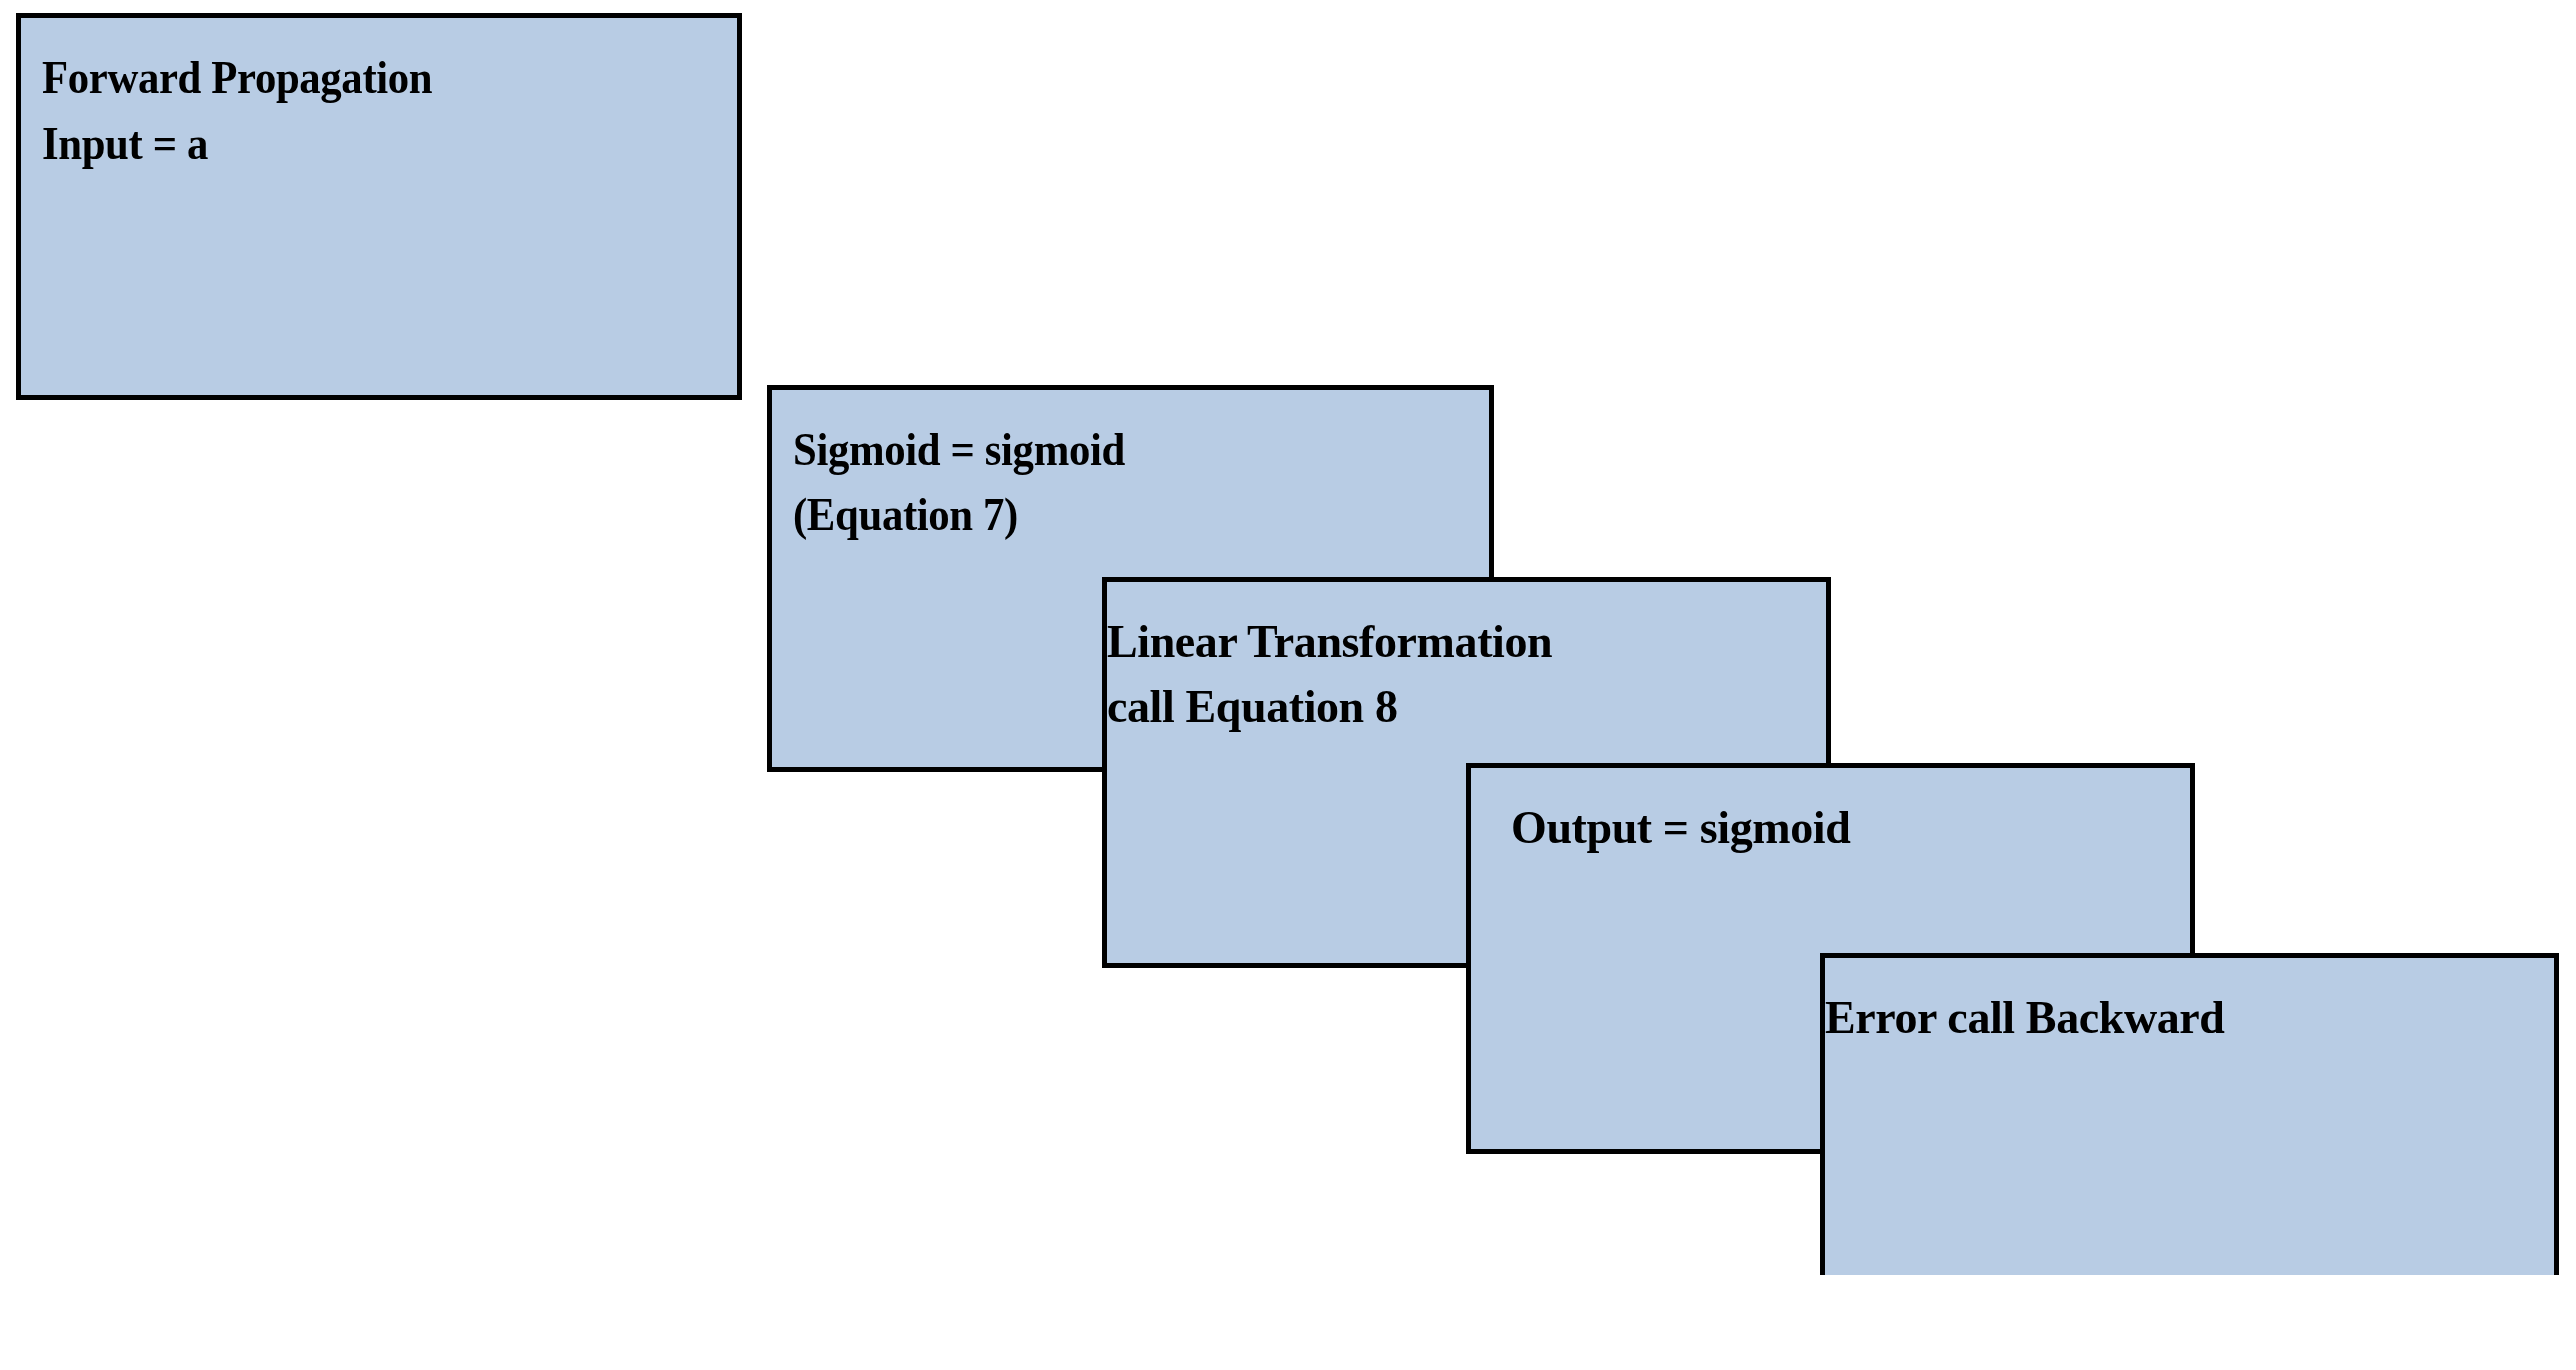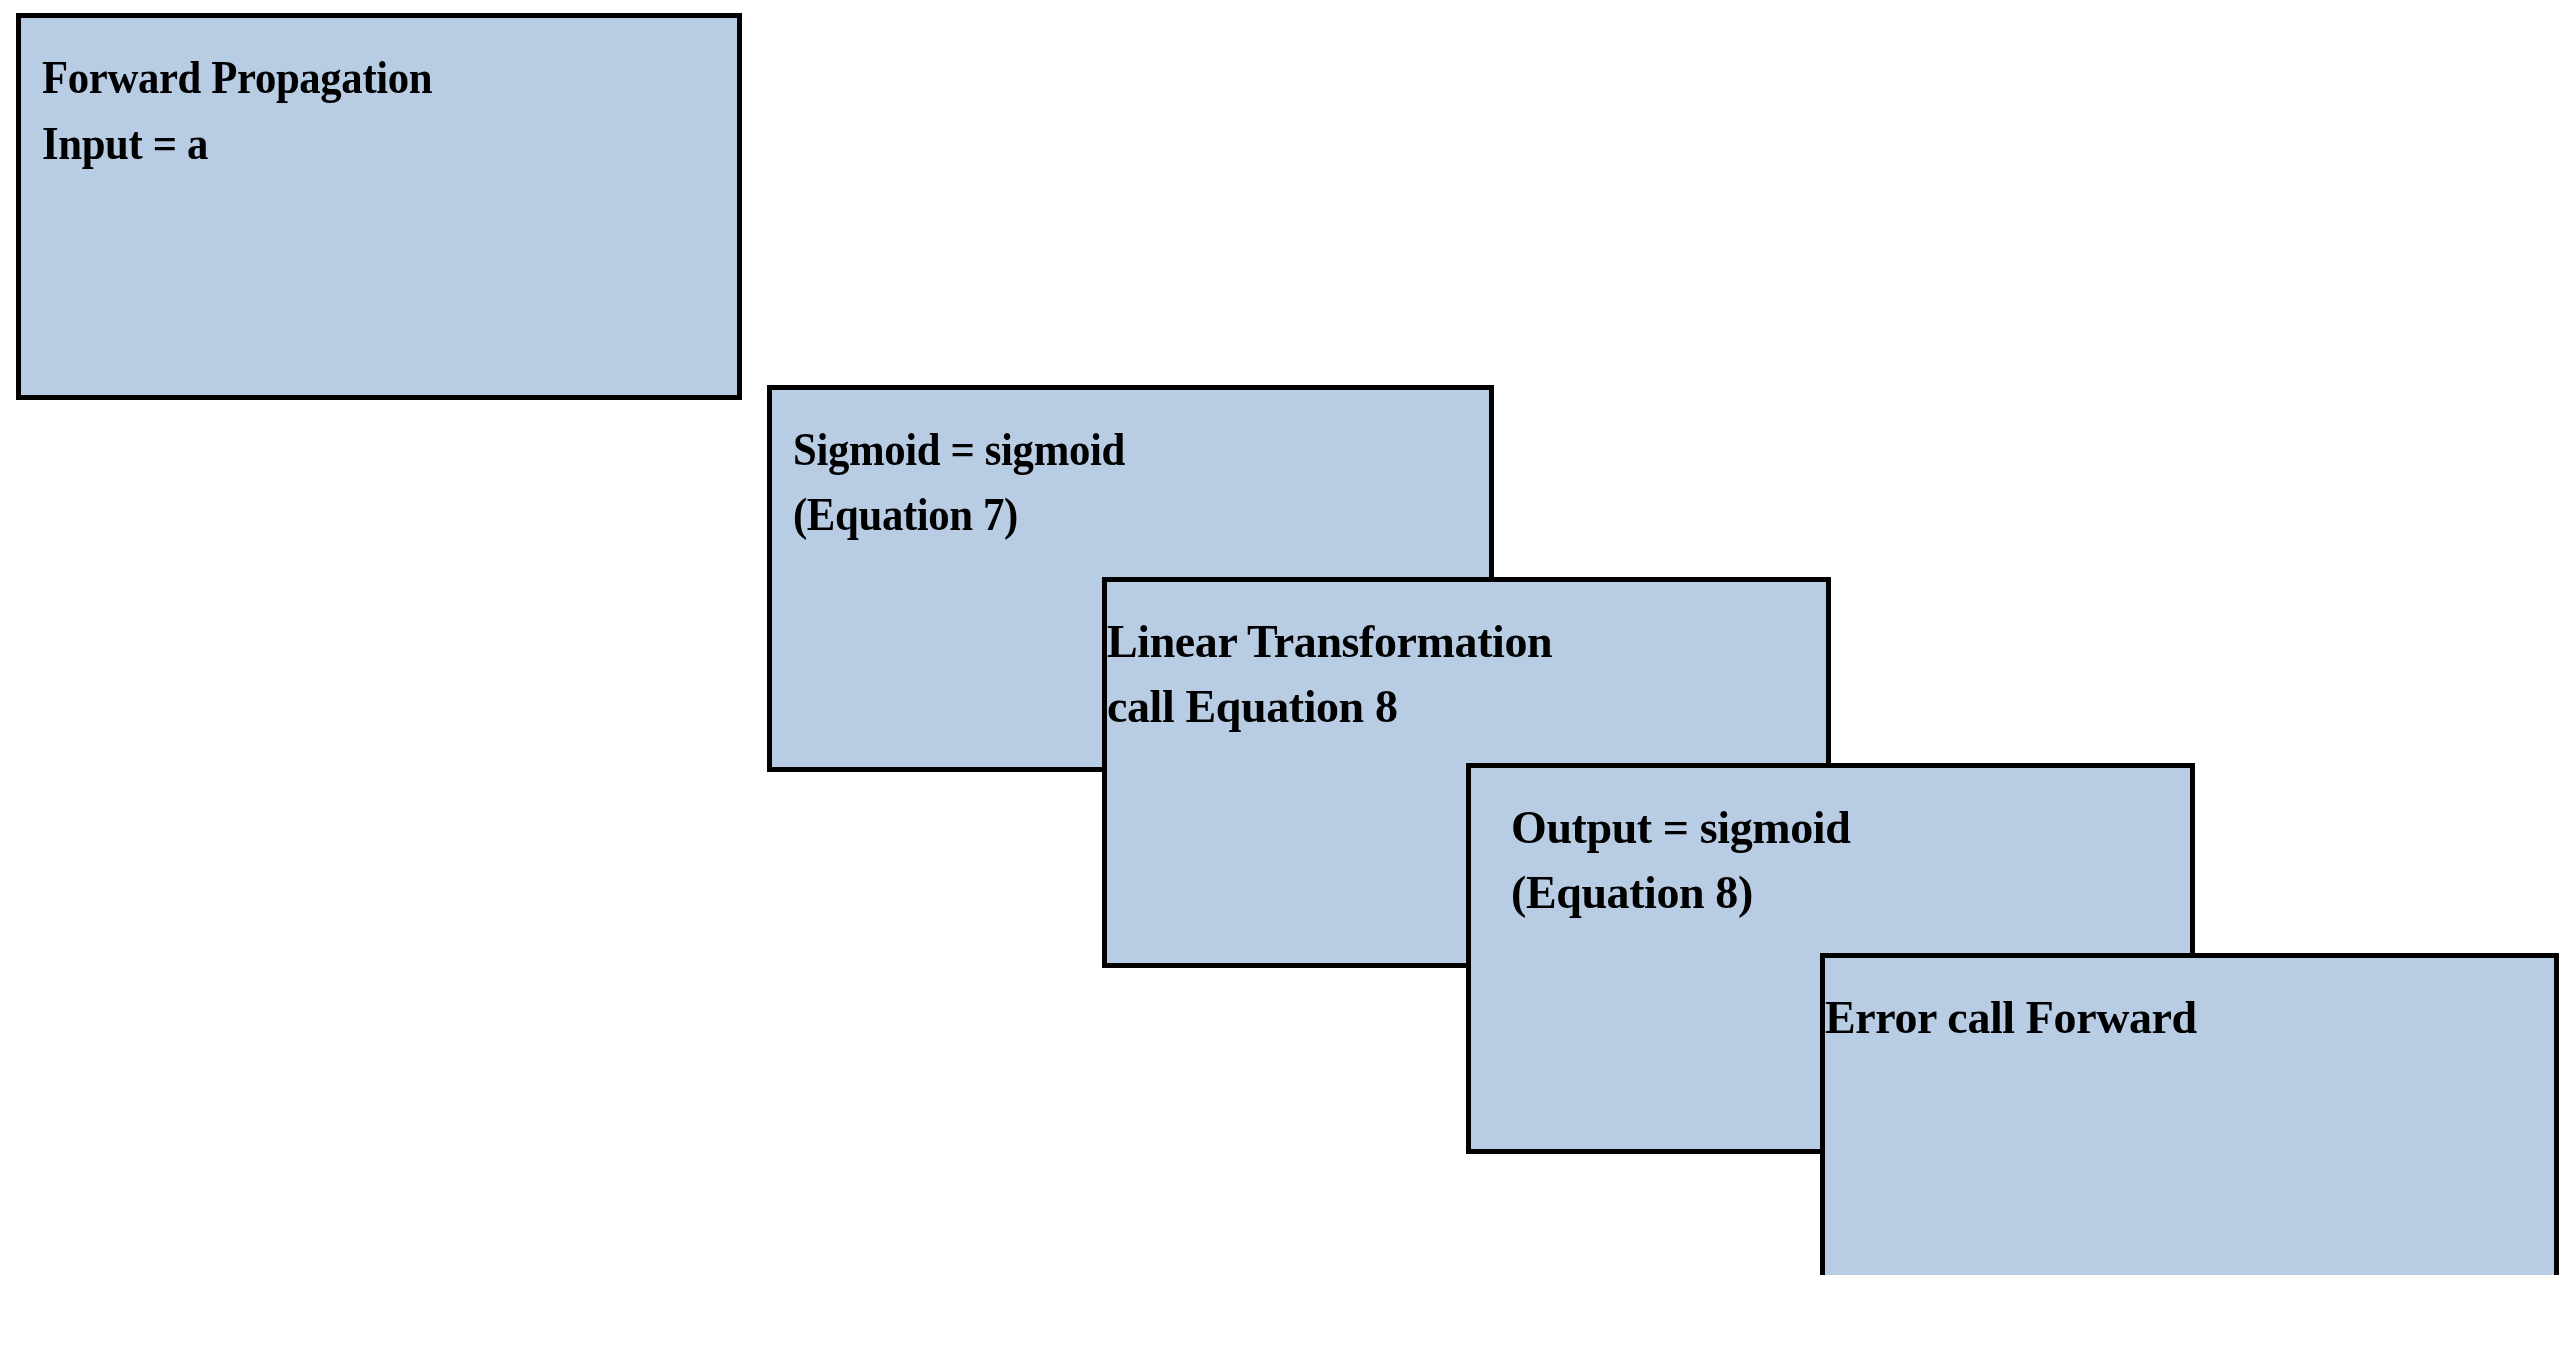--- a/index.html
+++ b/index.html
@@ -84,24 +84,23 @@
   <div class="flow-box align-center" style="left:1102px; top:577px; width:729px; height:391px; z-index:4;">
     <div class="lines">
       <div class="box-line">Linear Transformation</div>
       <div class="box-line">call Equation 8</div>
     </div>
   </div>
 
   <div class="flow-box align-center" style="left:1466px; top:763px; width:729px; height:391px; z-index:5;padding-left:40px;">
     <div class="lines">
       <div class="box-line">Output = sigmoid</div>
-      <div class="box-line">(Equation 8)</div>
     </div>
   </div>
 
   <div class="flow-box align-center" style="left:1820px; top:953px; width:739px; height:406px; z-index:6;">
     <div class="lines">
-      <div class="box-line">Error call Forward</div>
+      <div class="box-line">Error call Backward</div>
     </div>
   </div>
 
 </div>
 
 
 </body></html>

